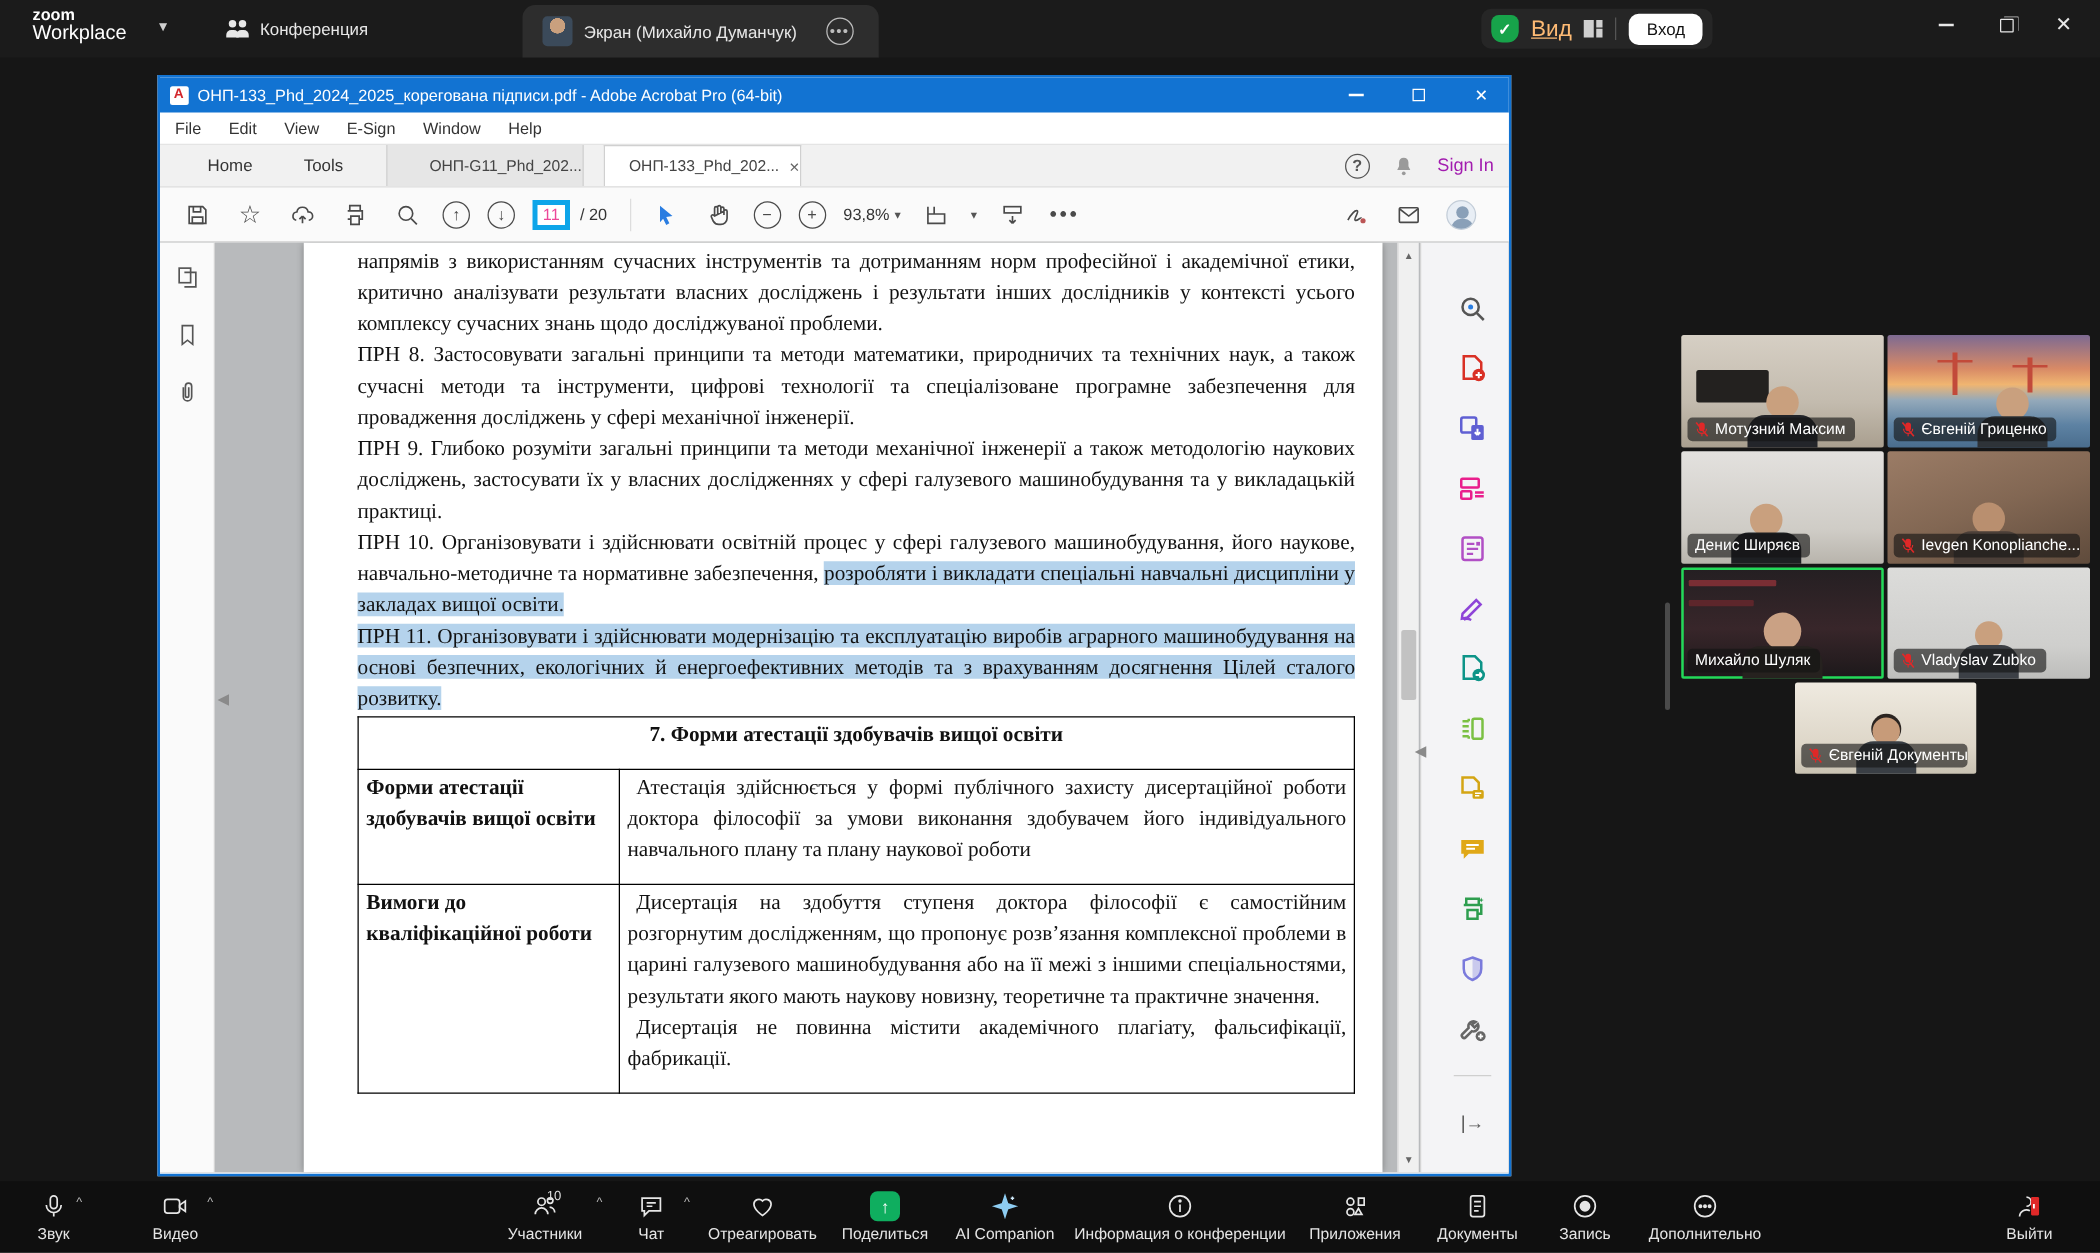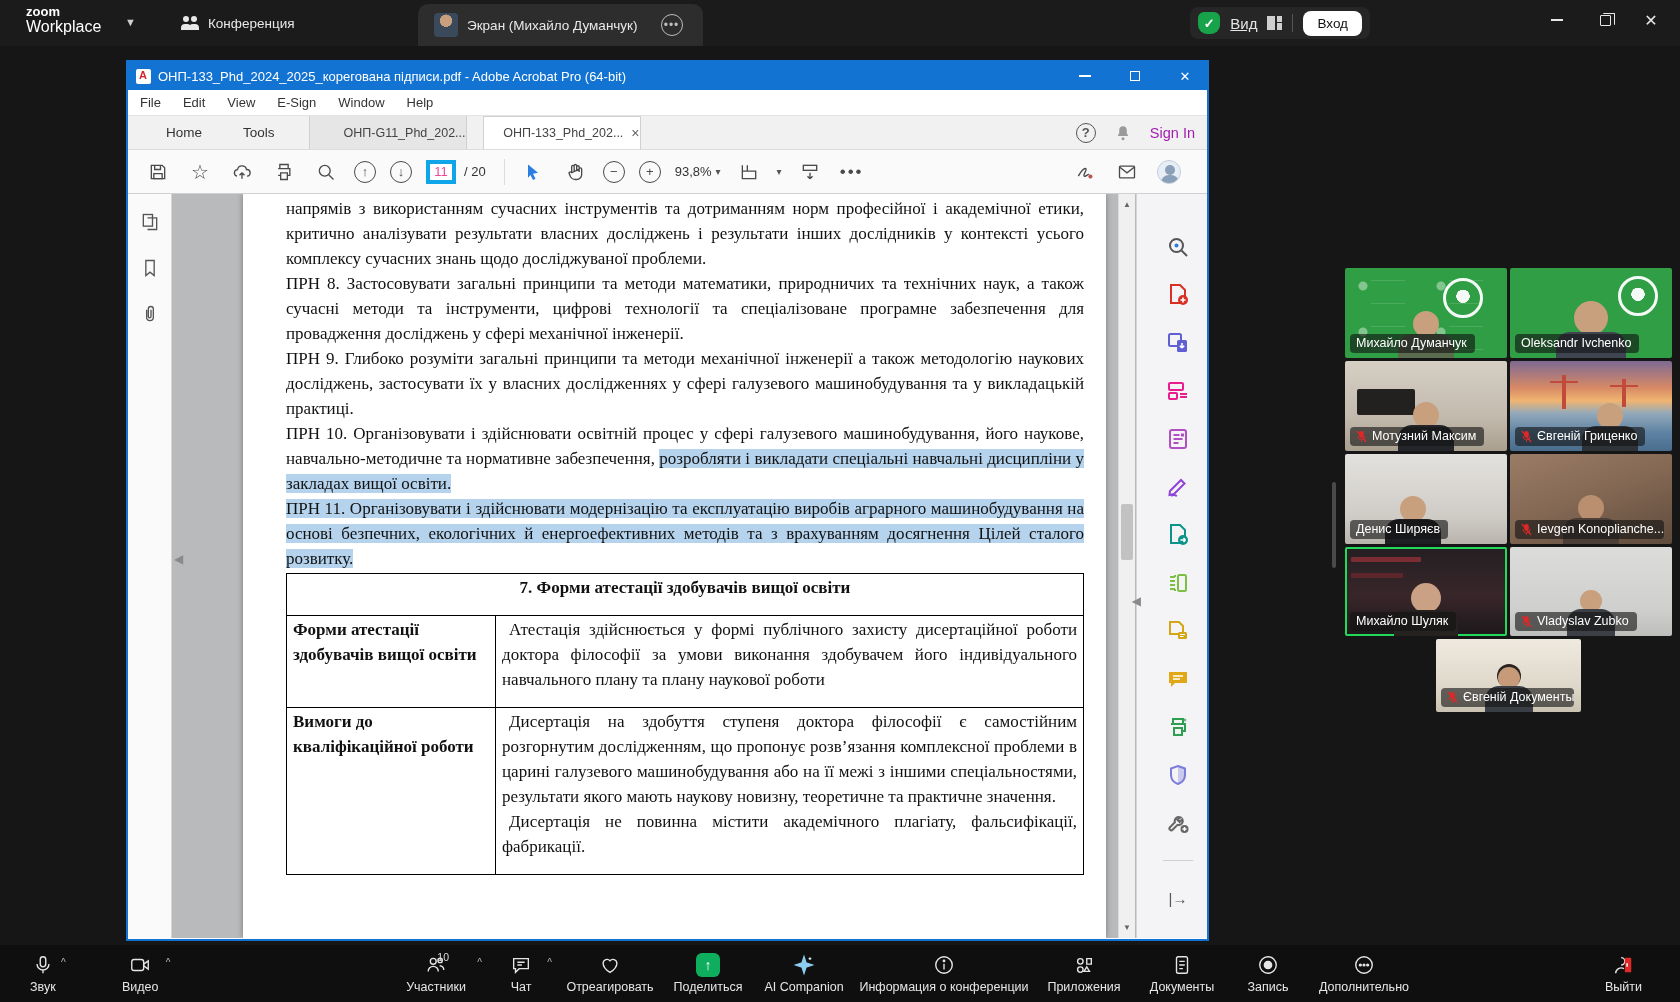--- a/index.html
+++ b/index.html
@@ -25,21 +25,21 @@
   .ppl-ic { width:18px; height:14px; position:relative; }
   .ppl-ic i, .ppl-ic b { position:absolute; background:#e8e8e8; border-radius:50%; }
   .ppl-ic i.h1 { width:6px; height:6px; left:2px; top:0; }
   .ppl-ic i.h2 { width:6px; height:6px; right:2px; top:0; }
   .ppl-ic b.b1 { width:10px; height:6px; left:0; bottom:0; border-radius:4px 4px 0 0; }
   .ppl-ic b.b2 { width:10px; height:6px; right:0; bottom:0; border-radius:4px 4px 0 0; }
   .zright { position:absolute; right:310px; top:7px; height:32px; background:#262626; border-radius:8px;
     display:flex; align-items:center; padding:0 8px; gap:10px; }
   .shield { width:22px; height:22px; background:#17a34a; border-radius:6px 6px 9px 9px;
     display:flex; align-items:center; justify-content:center; color:#fff; font-size:13px; font-weight:700; }
-  .vid-label { color:#e5e5e5; font-size:15px;text-decoration:underline; }
+  .vid-label { color:#fdba74; font-size:18px;text-decoration:underline; }
   .grid-ic { width:15px; height:15px; display:grid; grid-template-columns:8px 5px; grid-template-rows:6px 7px; gap:1.5px; }
   .grid-ic span { background:#cfcfcf; }
   .grid-ic span:first-child { grid-row:1 / span 2; }
   .vdivider { width:1px; height:18px; background:#555; }
   .login-btn { background:#fff; color:#111; font-size:13.5px; border-radius:8px; padding:5px 14px; }
   .winctl { position:absolute; top:0; height:40px; width:46px; display:flex; align-items:center;
     justify-content:center; color:#e8e8e8; font-size:15px; }
   .winctl.mini { right:100px; } .winctl.maxi { right:52px; } .winctl.close { right:6px; }
   .maxi-box { width:11px; height:11px; border:1.2px solid #e8e8e8; border-radius:1px; position:relative; }
   .maxi-box::before{ content:""; position:absolute; left:2px; top:-3px; width:11px; height:11px;
@@ -485,43 +485,20 @@
           <span class="rt-div"></span>
           <span class="rt expand-ic">|→</span>
         </div>
       </div>
       <div class="rpane-handle">◀</div>
     </div>
   </div>
 
   <div class="vpanel">
     <div class="vrow">
-      <div class="tile t-green">
-        <div class="logo-pattern"></div>
-        <div class="logo-ring" style="right:24px; top:10px;"></div>
-        <div class="person" style="bottom:-6px;">
-            <div class="head"></div>
-            <div class="body" style="background:#5a6b4e;"></div>
-          </div>
-        <div class="namechip">
-            <span>Михайло Думанчук</span>
-          </div>
-      </div>
-      <div class="tile t-green">
-        <div class="logo-ring" style="right:14px; top:8px;"></div>
-        <div class="person" style="bottom:-4px;">
-            <div class="head" style="width:34px;height:34px;"></div>
-            <div class="body" style="width:70px;background:#3e4450;"></div>
-          </div>
-        <div class="namechip">
-            <span>Oleksandr Ivchenko</span>
-          </div>
-      </div>
-    </div>
-    <div class="vrow">
       <div class="tile t-room">
         <div class="tv"></div>
         <div class="person" style="bottom:-4px;">
             <div class="head"></div>
             <div class="body" style="background:#23252a;"></div>
           </div>
         <div class="namechip">
           <svg class="mutemic" viewBox="0 0 12 14">
               <rect x="3.5" y="1" width="5" height="7.5" rx="2.5" fill="#e02828"></rect>
               <path d="M2 6.5a4 4 0 0 0 8 0M6 10.5V13" stroke="#e02828" fill="none"></path>

